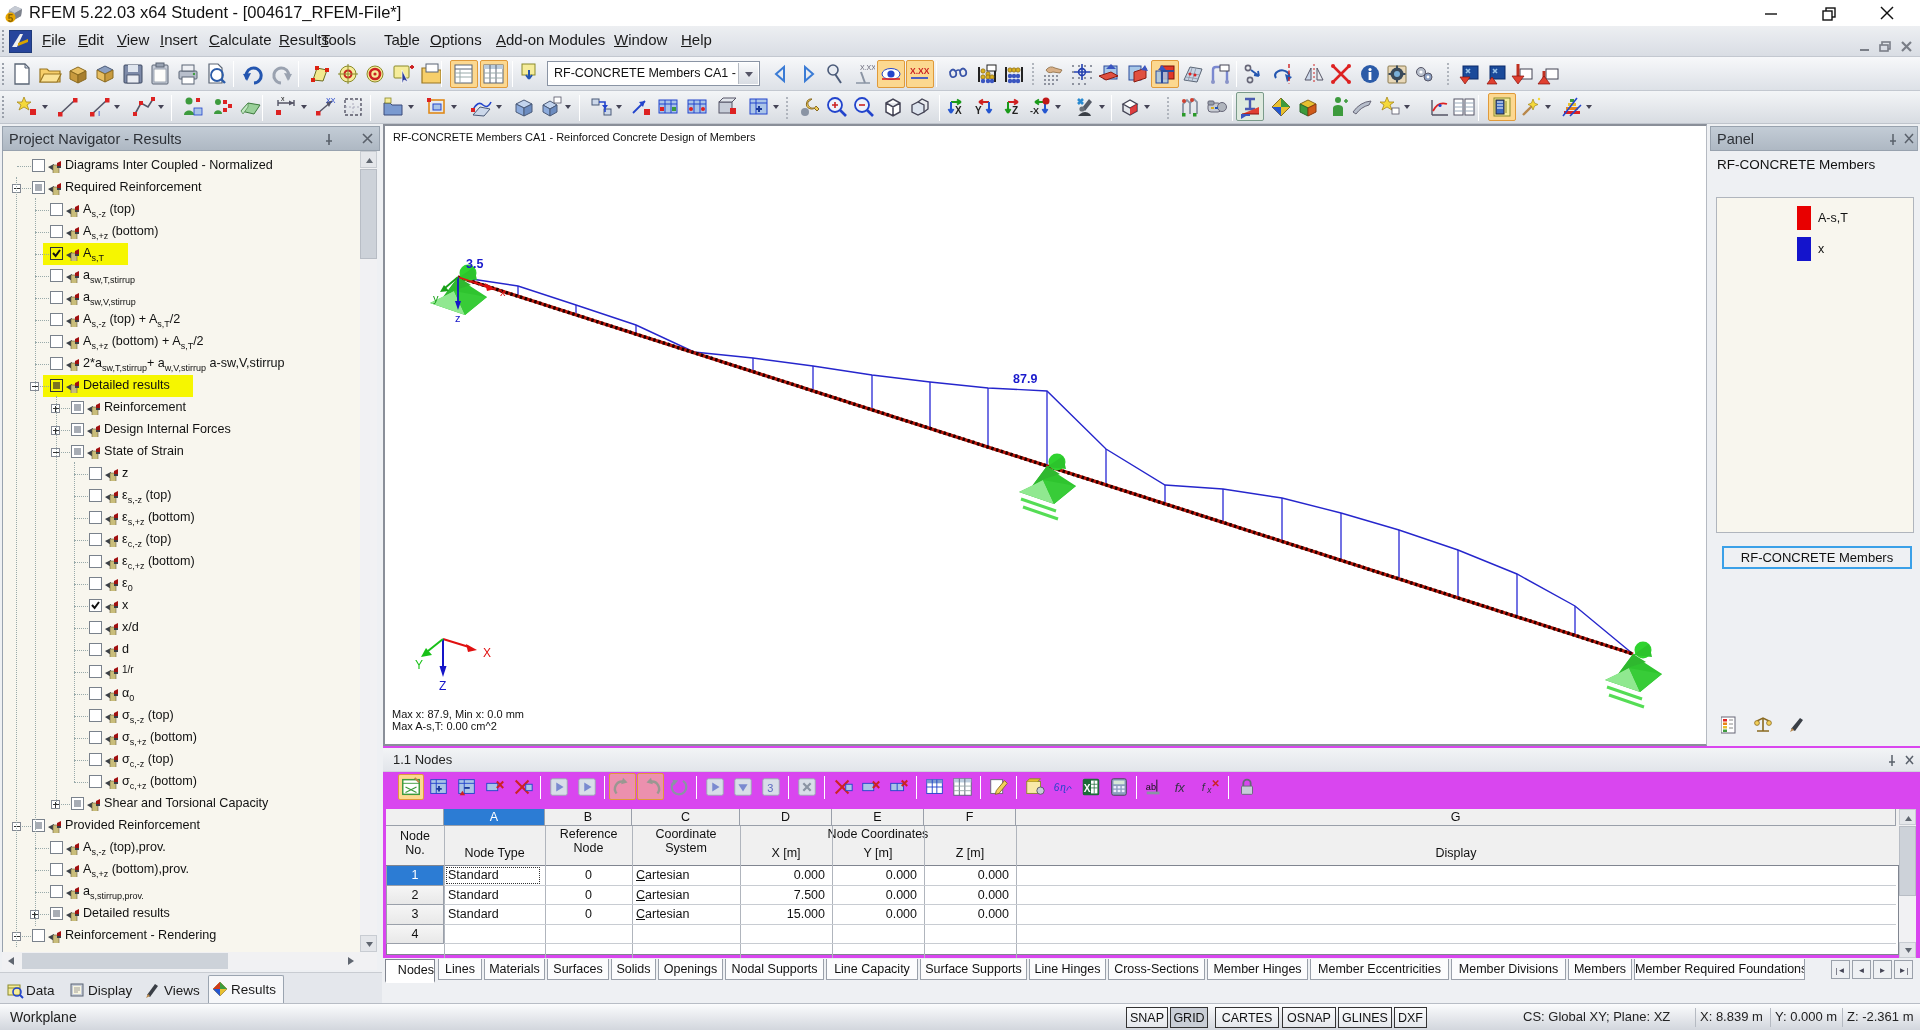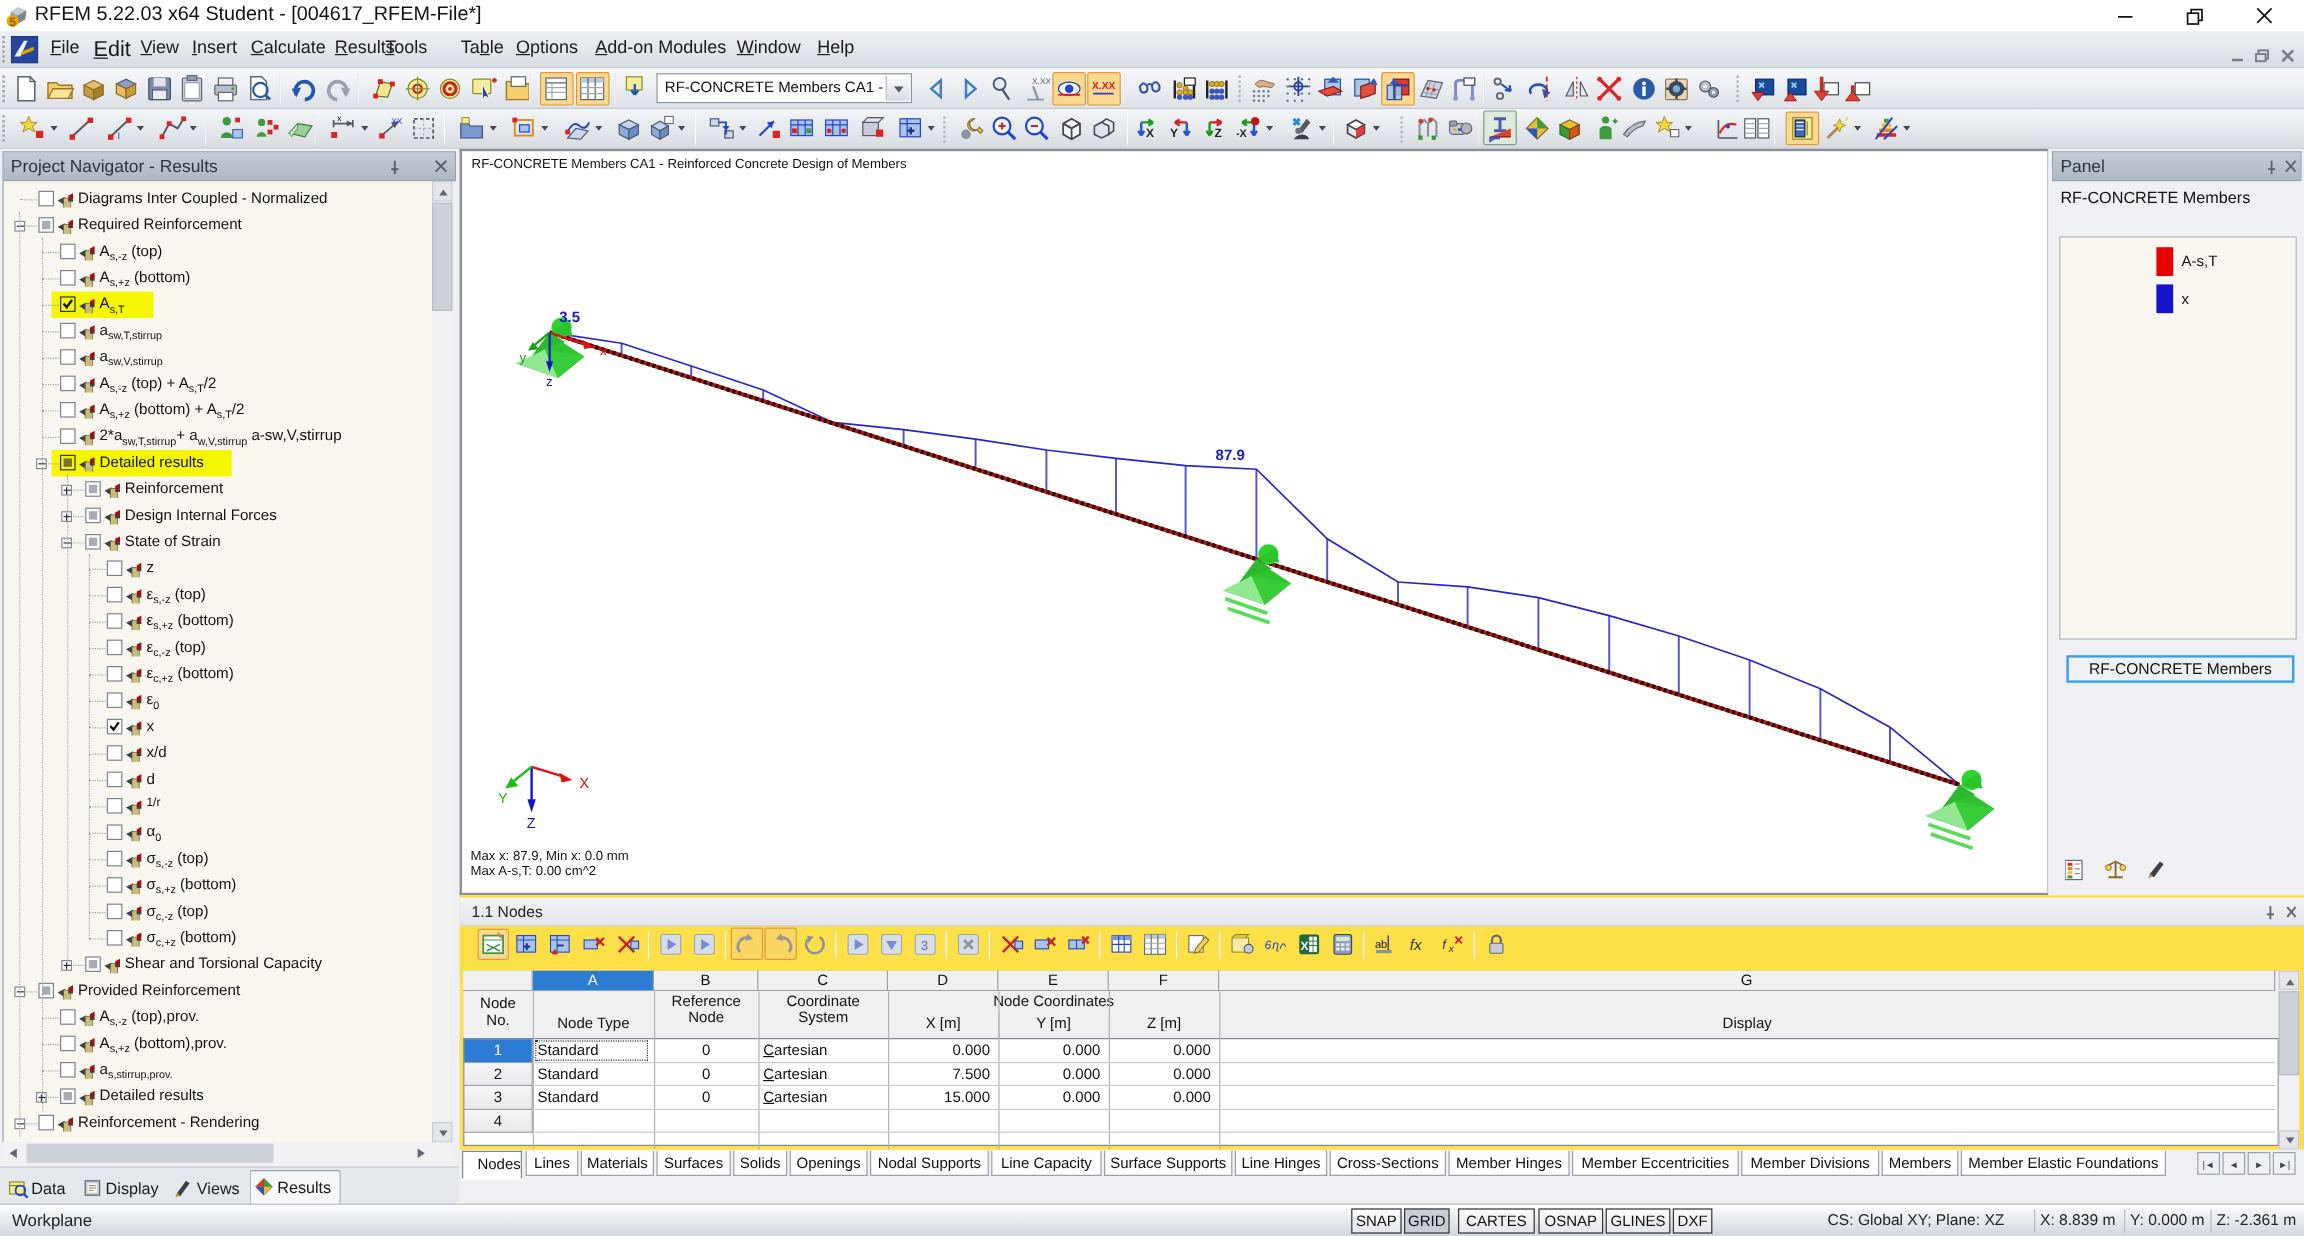--- a/index.html
+++ b/index.html
@@ -29,21 +29,21 @@
 
 <div class="abs" style="left:0;top:26px;width:1920px;height:31px;background:linear-gradient(#edeff2,#d9dde4);border-bottom:1px solid #c3c8d0;">
 <div class="abs" style="left:2px;top:4px;width:3px;height:22px;border-left:2px dotted #9aa0aa;"></div>
 <svg class="abs" style="left:9px;top:4px" width="23" height="23" viewBox="0 0 23 23">
  <rect x="0" y="0" width="23" height="23" fill="#1f3a7a"></rect>
  <rect x="1" y="1" width="21" height="21" fill="#27459c"></rect>
  <path d="M3 17 L11 4 L14 4 L8 17 Z" fill="#f0f0f0"></path>
  <path d="M9 13 L19 9 L19 12 L9 16 Z" fill="#d8a400"></path>
 </svg>
 <div class="abs" style="left:42px;top:5px;font-size:15px;color:#1a1a1a;"><span style="text-decoration:underline">F</span>ile</div>
-<div class="abs" style="left:78px;top:5px;font-size:18px;color:#1a1a1a;"><span style="text-decoration:underline">E</span>dit</div>
+<div class="abs" style="left:78px;top:5px;font-size:15px;color:#1a1a1a;"><span style="text-decoration:underline">E</span>dit</div>
 <div class="abs" style="left:117px;top:5px;font-size:15px;color:#1a1a1a;"><span style="text-decoration:underline">V</span>iew</div>
 <div class="abs" style="left:160px;top:5px;font-size:15px;color:#1a1a1a;"><span style="text-decoration:underline">I</span>nsert</div>
 <div class="abs" style="left:209px;top:5px;font-size:15px;color:#1a1a1a;"><span style="text-decoration:underline">C</span>alculate</div>
 <div class="abs" style="left:279px;top:5px;font-size:15px;color:#1a1a1a;"><span style="text-decoration:underline">R</span>esults</div>
 <div class="abs" style="left:321px;top:5px;font-size:15px;color:#1a1a1a;"><span style="text-decoration:underline">T</span>ools</div>
 <div class="abs" style="left:384px;top:5px;font-size:15px;color:#1a1a1a;">Ta<span style="text-decoration:underline">b</span>le</div>
 <div class="abs" style="left:430px;top:5px;font-size:15px;color:#1a1a1a;"><span style="text-decoration:underline">O</span>ptions</div>
 <div class="abs" style="left:496px;top:5px;font-size:15px;color:#1a1a1a;"><span style="text-decoration:underline">A</span>dd-on Modules</div>
 <div class="abs" style="left:614px;top:5px;font-size:15px;color:#1a1a1a;"><span style="text-decoration:underline">W</span>indow</div>
 <div class="abs" style="left:681px;top:5px;font-size:15px;color:#1a1a1a;"><span style="text-decoration:underline">H</span>elp</div>
@@ -1206,21 +1206,21 @@
         <path d="M2 5 l6 -3 6 3" fill="none" stroke="#8a6a20" stroke-width="1.4"></path>
         <circle cx="2" cy="7" r="2.4" fill="#f2cf5a" stroke="#8a6a20" stroke-width=".8"></circle>
         <circle cx="14" cy="7" r="2.4" fill="#f2cf5a" stroke="#8a6a20" stroke-width=".8"></circle>
       </g>
       <g transform="translate(68,0)">
         <path d="M2 13 L11 2 l3 2 L6 15 z" fill="#3a3f46"></path>
         <path d="M1 16 l4 -2 -2 -2 z" fill="#b8874a"></path>
       </g>
     </svg>
 </div>
-<div class="abs" style="left:383px;top:746px;width:1537px;height:257px;background:#fde047;">
+<div class="abs" style="left:383px;top:746px;width:1537px;height:257px;background:#d946ef;">
 <div class="abs" style="left:0;top:2px;width:1537px;height:24px;background:linear-gradient(#f2f4f6,#e2e5ea);border-bottom:1px solid #d0d4da;">
       <div class="abs" style="left:10px;top:4px;font-size:13px;color:#222;">1.1 Nodes</div>
       <svg class="abs" style="left:1503px;top:5px" width="30" height="15" viewBox="0 0 30 15">
         <g stroke="#5a616b" stroke-width="1.5" fill="none">
           <path d="M6 2 v7 M3 9 h6 M6 9 v4"></path>
           <path d="M20 3 l7 8 M27 3 l-7 8"></path>
         </g>
       </svg>
     </div>
 <div class="abs" style="left:15px;top:28px;width:26px;height:26px;background:#fcd890;border:1px solid #e09a3a;border-radius:2px;"></div>
@@ -1453,21 +1453,21 @@
 <div class="abs" style="left:275px;background:#fcfcfd;border:1px solid #9aa0aa;border-top:none;height:21px;top:1px;width:65px;font-size:12.5px;color:#111;text-align:center;line-height:20px;white-space:nowrap;overflow:hidden;">Openings</div>
 <div class="abs" style="left:342px;background:#fcfcfd;border:1px solid #9aa0aa;border-top:none;height:21px;top:1px;width:99px;font-size:12.5px;color:#111;text-align:center;line-height:20px;white-space:nowrap;overflow:hidden;">Nodal Supports</div>
 <div class="abs" style="left:443px;background:#fcfcfd;border:1px solid #9aa0aa;border-top:none;height:21px;top:1px;width:92px;font-size:12.5px;color:#111;text-align:center;line-height:20px;white-space:nowrap;overflow:hidden;">Line Capacity</div>
 <div class="abs" style="left:537px;background:#fcfcfd;border:1px solid #9aa0aa;border-top:none;height:21px;top:1px;width:107px;font-size:12.5px;color:#111;text-align:center;line-height:20px;white-space:nowrap;overflow:hidden;">Surface Supports</div>
 <div class="abs" style="left:646px;background:#fcfcfd;border:1px solid #9aa0aa;border-top:none;height:21px;top:1px;width:77px;font-size:12.5px;color:#111;text-align:center;line-height:20px;white-space:nowrap;overflow:hidden;">Line Hinges</div>
 <div class="abs" style="left:725px;background:#fcfcfd;border:1px solid #9aa0aa;border-top:none;height:21px;top:1px;width:97px;font-size:12.5px;color:#111;text-align:center;line-height:20px;white-space:nowrap;overflow:hidden;">Cross-Sections</div>
 <div class="abs" style="left:824px;background:#fcfcfd;border:1px solid #9aa0aa;border-top:none;height:21px;top:1px;width:101px;font-size:12.5px;color:#111;text-align:center;line-height:20px;white-space:nowrap;overflow:hidden;">Member Hinges</div>
 <div class="abs" style="left:927px;background:#fcfcfd;border:1px solid #9aa0aa;border-top:none;height:21px;top:1px;width:139px;font-size:12.5px;color:#111;text-align:center;line-height:20px;white-space:nowrap;overflow:hidden;">Member Eccentricities</div>
 <div class="abs" style="left:1068px;background:#fcfcfd;border:1px solid #9aa0aa;border-top:none;height:21px;top:1px;width:115px;font-size:12.5px;color:#111;text-align:center;line-height:20px;white-space:nowrap;overflow:hidden;">Member Divisions</div>
 <div class="abs" style="left:1185px;background:#fcfcfd;border:1px solid #9aa0aa;border-top:none;height:21px;top:1px;width:64px;font-size:12.5px;color:#111;text-align:center;line-height:20px;white-space:nowrap;overflow:hidden;">Members</div>
-<div class="abs" style="left:1251px;background:#fcfcfd;border:1px solid #9aa0aa;border-top:none;height:21px;top:1px;width:171px;font-size:12.5px;color:#111;text-align:center;line-height:20px;white-space:nowrap;overflow:hidden;">Member Elastic Foundations</div>
+<div class="abs" style="left:1251px;background:#fcfcfd;border:1px solid #9aa0aa;border-top:none;height:21px;top:1px;width:171px;font-size:12.5px;color:#111;text-align:center;line-height:20px;white-space:nowrap;overflow:hidden;">Member Required Foundations</div>
 <div class="abs" style="left:1448px;top:2px;width:82px;height:20px;">
 <div class="abs" style="left:0px;top:0;width:19px;height:19px;background:#eef0f3;border:1px solid #9aa0aa;font-size:8px;color:#445;text-align:center;line-height:19px;">|◄</div>
 <div class="abs" style="left:21px;top:0;width:19px;height:19px;background:#eef0f3;border:1px solid #9aa0aa;font-size:8px;color:#445;text-align:center;line-height:19px;">◄</div>
 <div class="abs" style="left:42px;top:0;width:19px;height:19px;background:#eef0f3;border:1px solid #9aa0aa;font-size:8px;color:#445;text-align:center;line-height:19px;">►</div>
 <div class="abs" style="left:63px;top:0;width:19px;height:19px;background:#eef0f3;border:1px solid #9aa0aa;font-size:8px;color:#445;text-align:center;line-height:19px;">►|</div>
 </div>
     </div>
 </div>
 <div class="abs" style="left:0;top:1003px;width:1920px;height:27px;background:linear-gradient(#fbfcfd,#d2d6dd);border-top:1px solid #b8bdc5;">
 <div class="abs" style="left:10px;top:5px;font-size:14px;color:#222;">Workplane</div>

